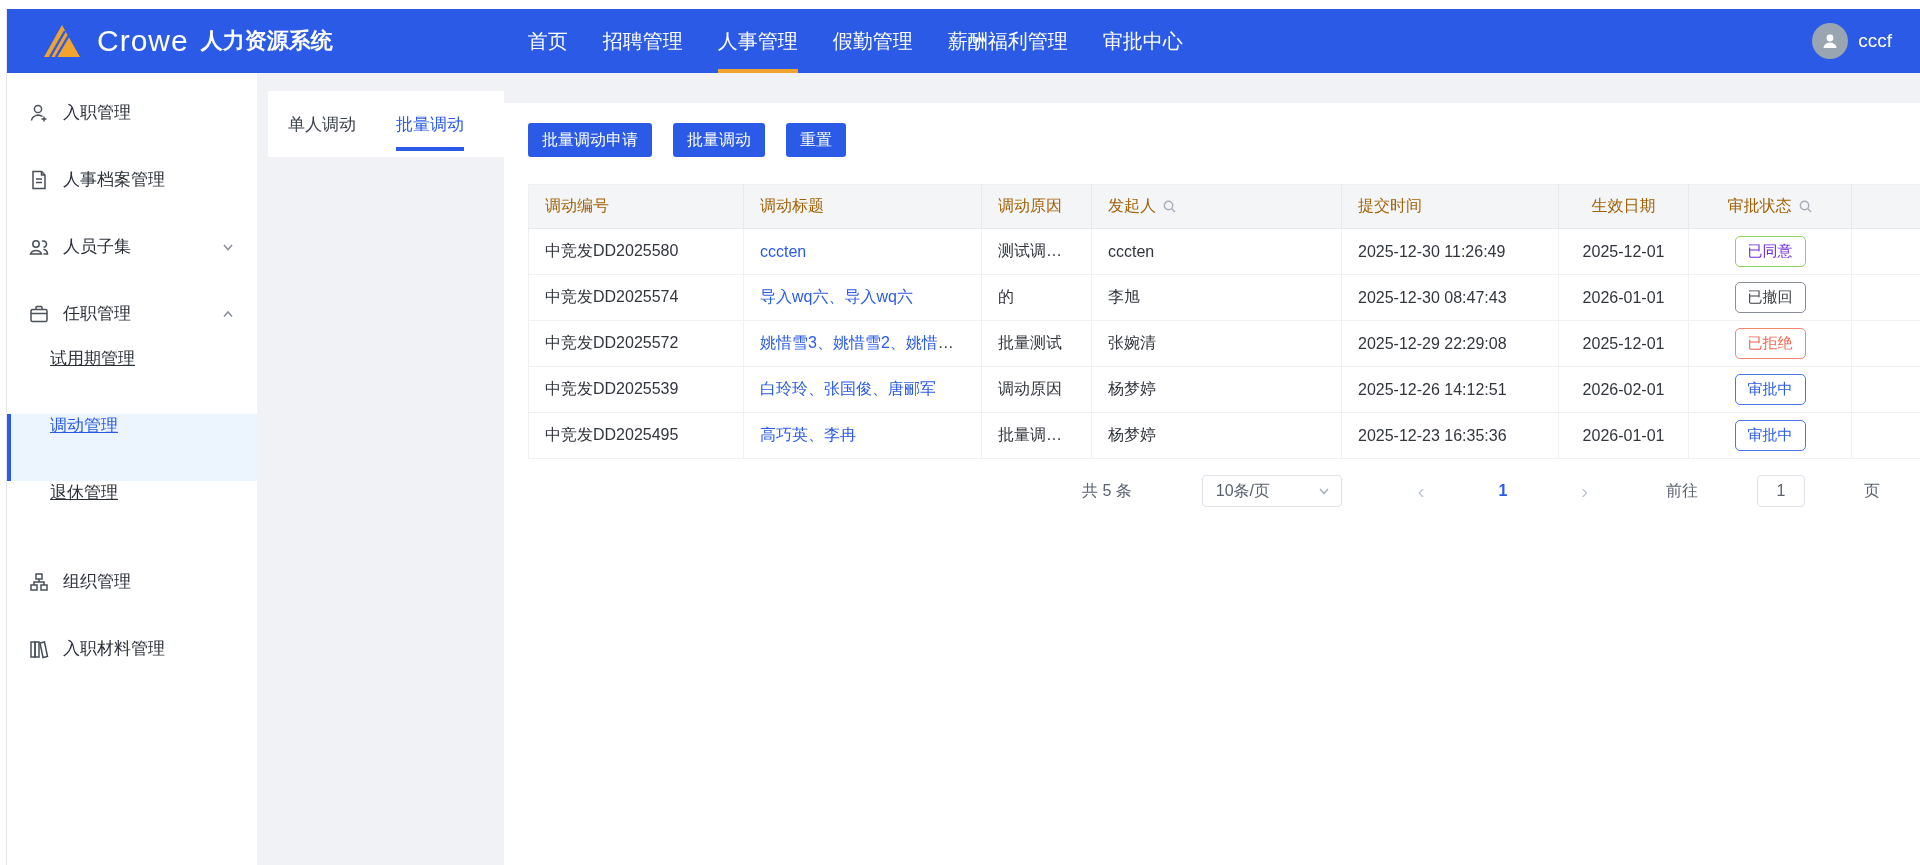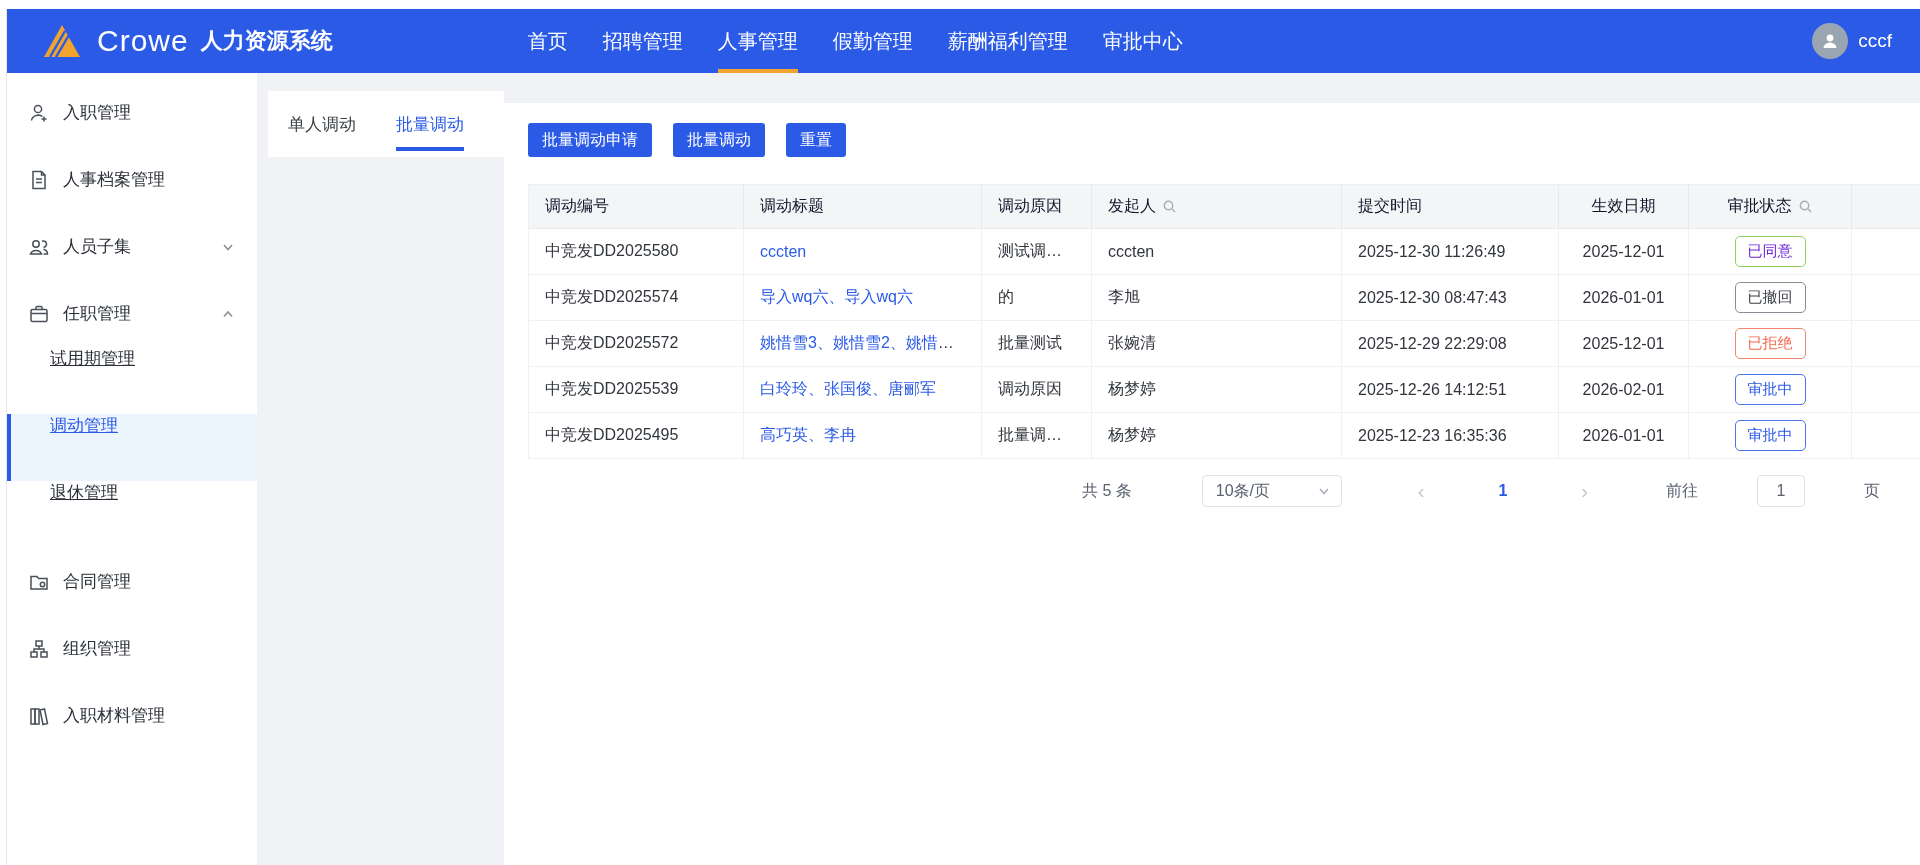--- a/index.html
+++ b/index.html
@@ -47,21 +47,21 @@
   .main-card { background:#fff; margin-top:12px; flex:1; padding:20px 40px 0 24px; overflow:hidden; }
 
   .toolbar { display:flex; margin-bottom:27px; }
   .btn { background:#2a5ae6; color:#fff; border:none; border-radius:3px; height:34px;
     padding:0 14px; font-size:16px; margin-right:21px;
     font-family:"Liberation Sans","DejaVu Sans",sans-serif; cursor:pointer; }
 
   
   table.data-table { width:100%; border-collapse:collapse; table-layout:fixed;
     border:1px solid #edeff2; }
-  th { background:#f4f5f7; height:44px; font-size:16px; color:#0f172a; font-weight:400;
+  th { background:#f4f5f7; height:44px; font-size:16px; color:#a16207; font-weight:400;
     text-align:left; padding:0 16px; border-right:1px solid #e7e9ed; border-bottom:1px solid #e7e9ed; }
   th .th-inner { display:flex; align-items:center; gap:6px; }
   th.c-center .th-inner { justify-content:center; }
   td { height:46px; font-size:16px; color:#31353c; padding:0 16px;
     border-right:1px solid #f0f1f4; border-bottom:1px solid #f0f1f4;
     white-space:nowrap; overflow:hidden; text-overflow:ellipsis; }
   th:last-child, td:last-child { border-right:none; }
   td.c-center, th.c-center { text-align:center; }
   a.tlink { color:#2a5ae6; text-decoration:none; cursor:pointer; }
   td.ops a.tlink { margin:0 8px; }
@@ -188,29 +188,20 @@
       <div class="side-sub">
         <span>试用期管理</span>
       </div>
       <div class="side-sub active">
         <span>调动管理</span>
       </div>
       <div class="side-sub">
         <span>退休管理</span>
       </div>
 
-      <div class="side-item">
-        <span class="icon">
-          <svg width="22" height="22" viewBox="0 0 22 22" fill="none" stroke="#4a5059" stroke-width="1.5">
-            <path d="M3 5.5 h6 l1.5 2 H19 V18 H3 Z"></path>
-            <circle cx="14.5" cy="13.5" r="2.2"></circle>
-          </svg>
-        </span>
-        <span>合同管理</span>
-      </div>
 
       <div class="side-item">
         <span class="icon">
           <svg width="22" height="22" viewBox="0 0 22 22" fill="none" stroke="#4a5059" stroke-width="1.5">
             <rect x="8" y="3" width="6" height="5"></rect>
             <rect x="3" y="14" width="6" height="5"></rect>
             <rect x="13" y="14" width="6" height="5"></rect>
             <path d="M11 8 V11 M6 14 V11 H16 V14"></path>
           </svg>
         </span>

